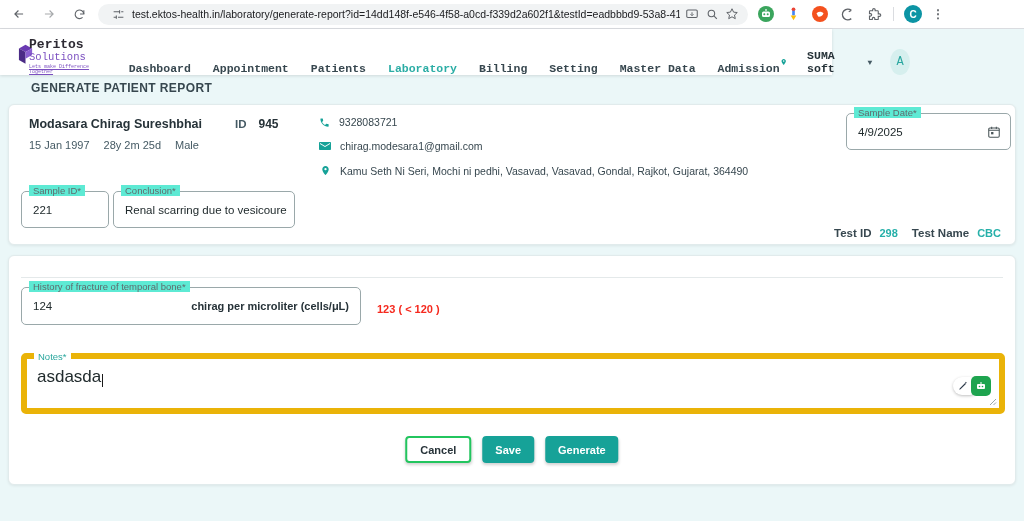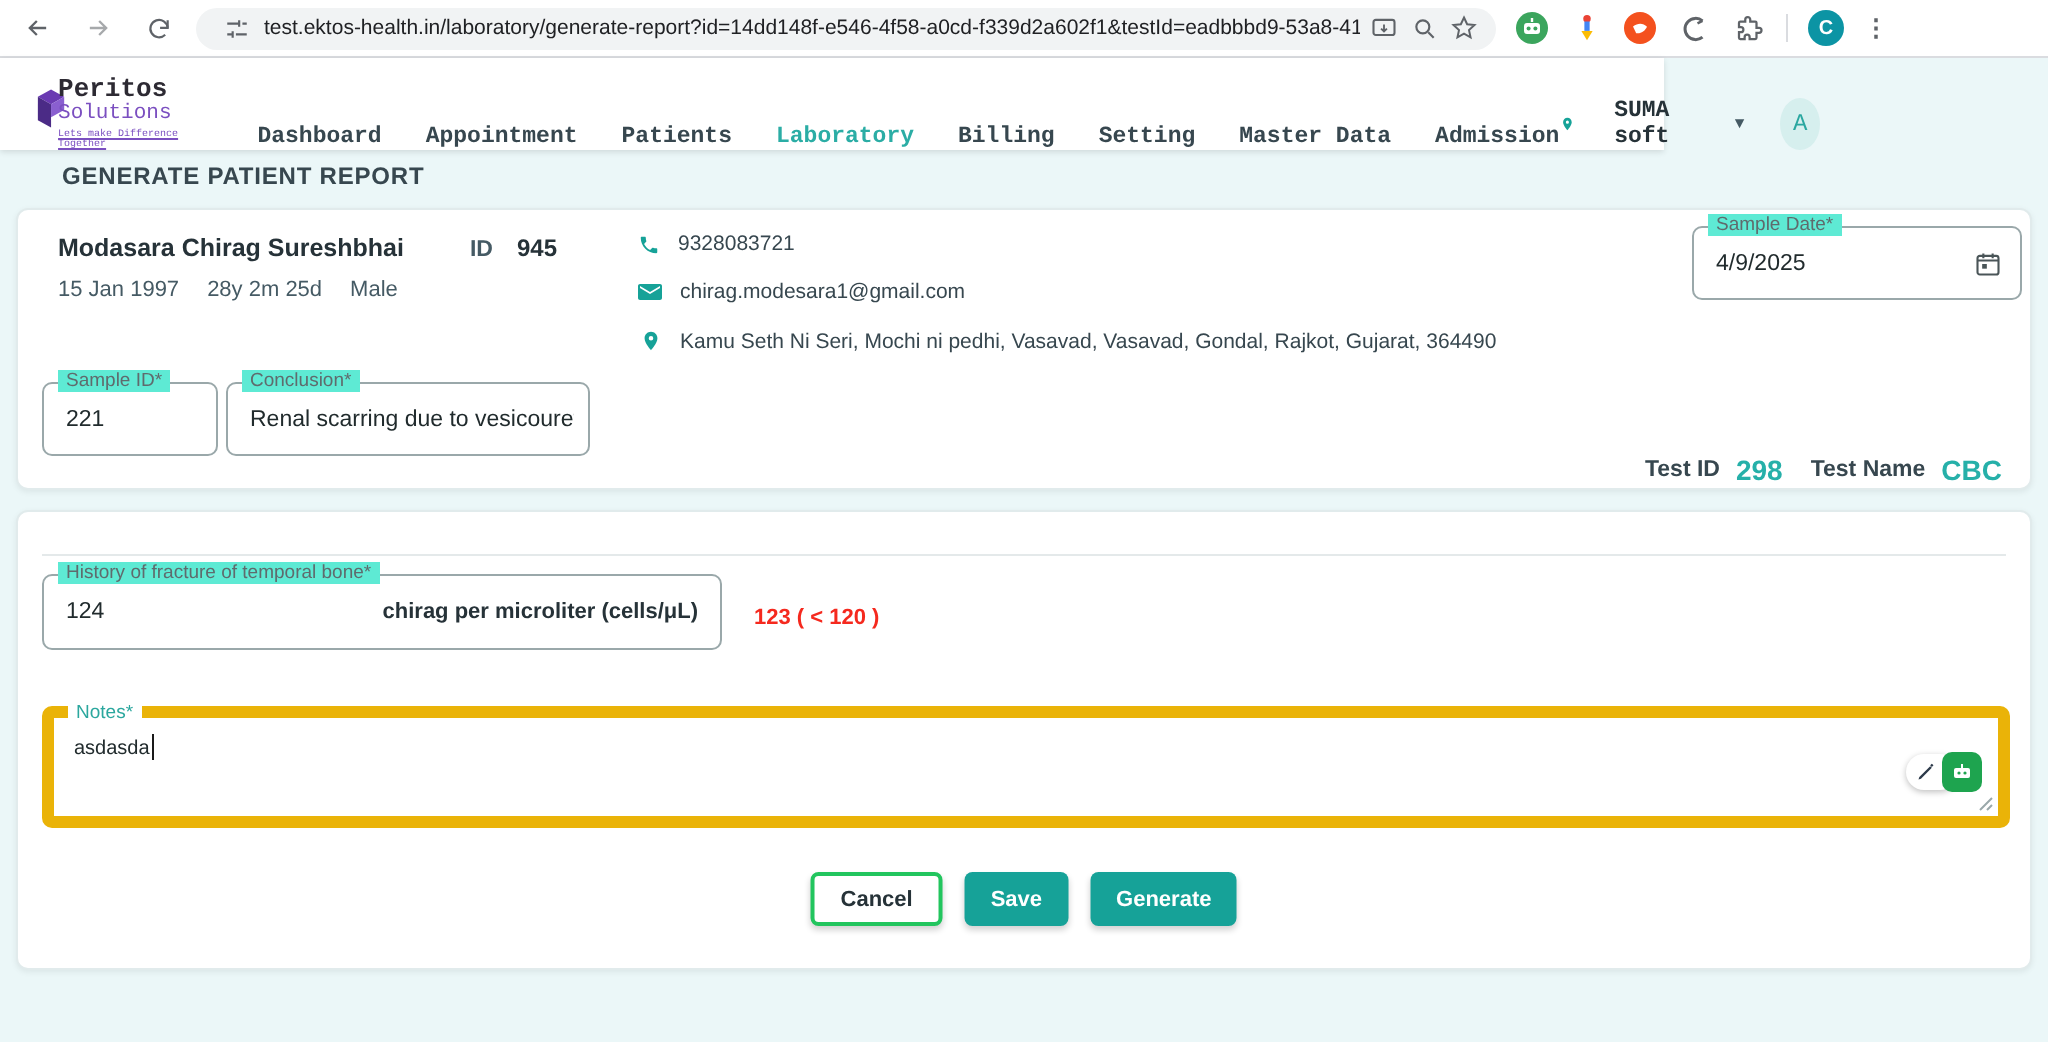--- a/index.html
+++ b/index.html
@@ -90,36 +90,36 @@
     position:absolute; left:11px; top:50%; transform:translateY(-50%);
     font-size:11.5px; color:#212b2d; white-space:nowrap; overflow:hidden; max-width:calc(100% - 18px);
   }
   .cal-icon { position:absolute; right:9px; top:50%; transform:translateY(-50%); color:#4a5558; }
 
   .report-date-row { position:absolute; right:14px; top:166px; display:flex; gap:14px; align-items:center; }
   .rd-label, .rd-value { font-size:11.5px; font-weight:bold; color:#263238; }
 
   .test-row { position:absolute; right:14px; top:122px; display:flex; gap:8px; align-items:center; }
   .t-label { font-size:11.5px; font-weight:bold; color:#37474f; }
-  .t-val { font-size:14px; font-weight:bold; color:#26b0a9; }
+  .t-val { font-size:11px; font-weight:bold; color:#26b0a9; }
 
   .divider { position:absolute; left:12px; right:12px; top:21px; height:1px; background:#e4e9ea; }
 
   .unit-suffix { position:absolute; right:11px; top:50%; transform:translateY(-50%); font-size:11px; font-weight:bold; color:#263238; }
   .ref-range { position:absolute; left:368px; top:47px; font-size:11px; font-weight:bold; color:#f5291e; }
 
   .notes-field {
     position:absolute; left:12px; top:97px; width:984px; height:61px;
     border:6px solid #eab308; border-radius:5px; background:#fff;
   }
   .notes-field > label {
     position:absolute; top:-8px; left:7px; background:#fff; padding:0 4px;
     font-size:9.5px; color:#2ba79e; white-space:nowrap;
   }
-  .notes-text { position:absolute; left:10px; top:8px; font-size:10px; color:#212b2d; display:flex;align-items:flex-end; }
+  .notes-text { position:absolute; left:10px; top:8px; font-size:17px; color:#212b2d; display:flex;align-items:flex-end; }
   .caret { width:1px; height:13px; background:#1a1a1a; margin-left:1px; }
   .notes-widgets { position:absolute; right:8px; bottom:12px; display:flex; align-items:center; }
   .pencil-pill {
     width:26px; height:18px; background:#fff; border-radius:9px; box-shadow:0 1px 3px rgba(0,0,0,.25);
     display:flex; align-items:center; justify-content:flex-start; padding-left:5px; margin-right:-8px; position:relative; z-index:1;
   }
   .ai-chip {
     width:20px; height:20px; background:#1ea44f; border-radius:5px; position:relative; z-index:2;
     display:flex; align-items:center; justify-content:center;
   }

